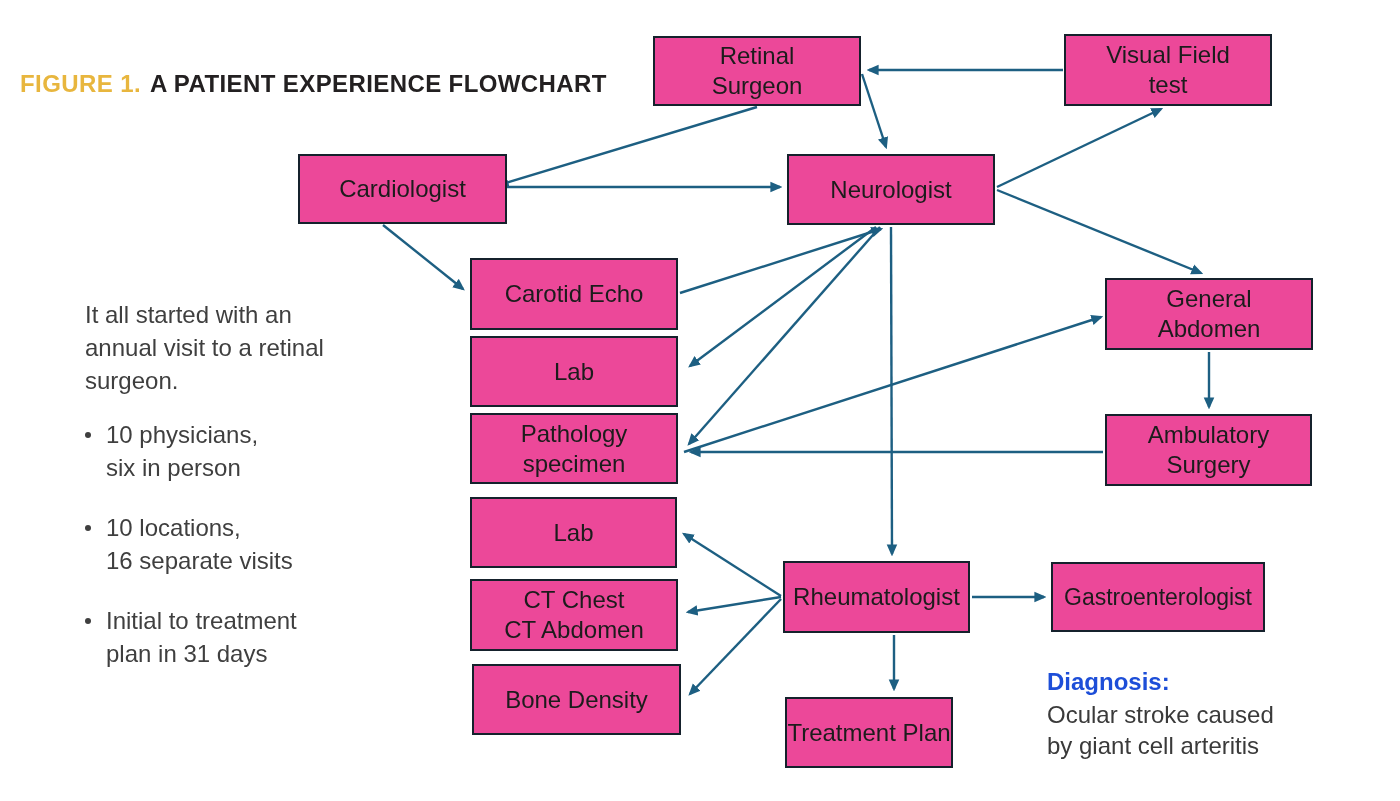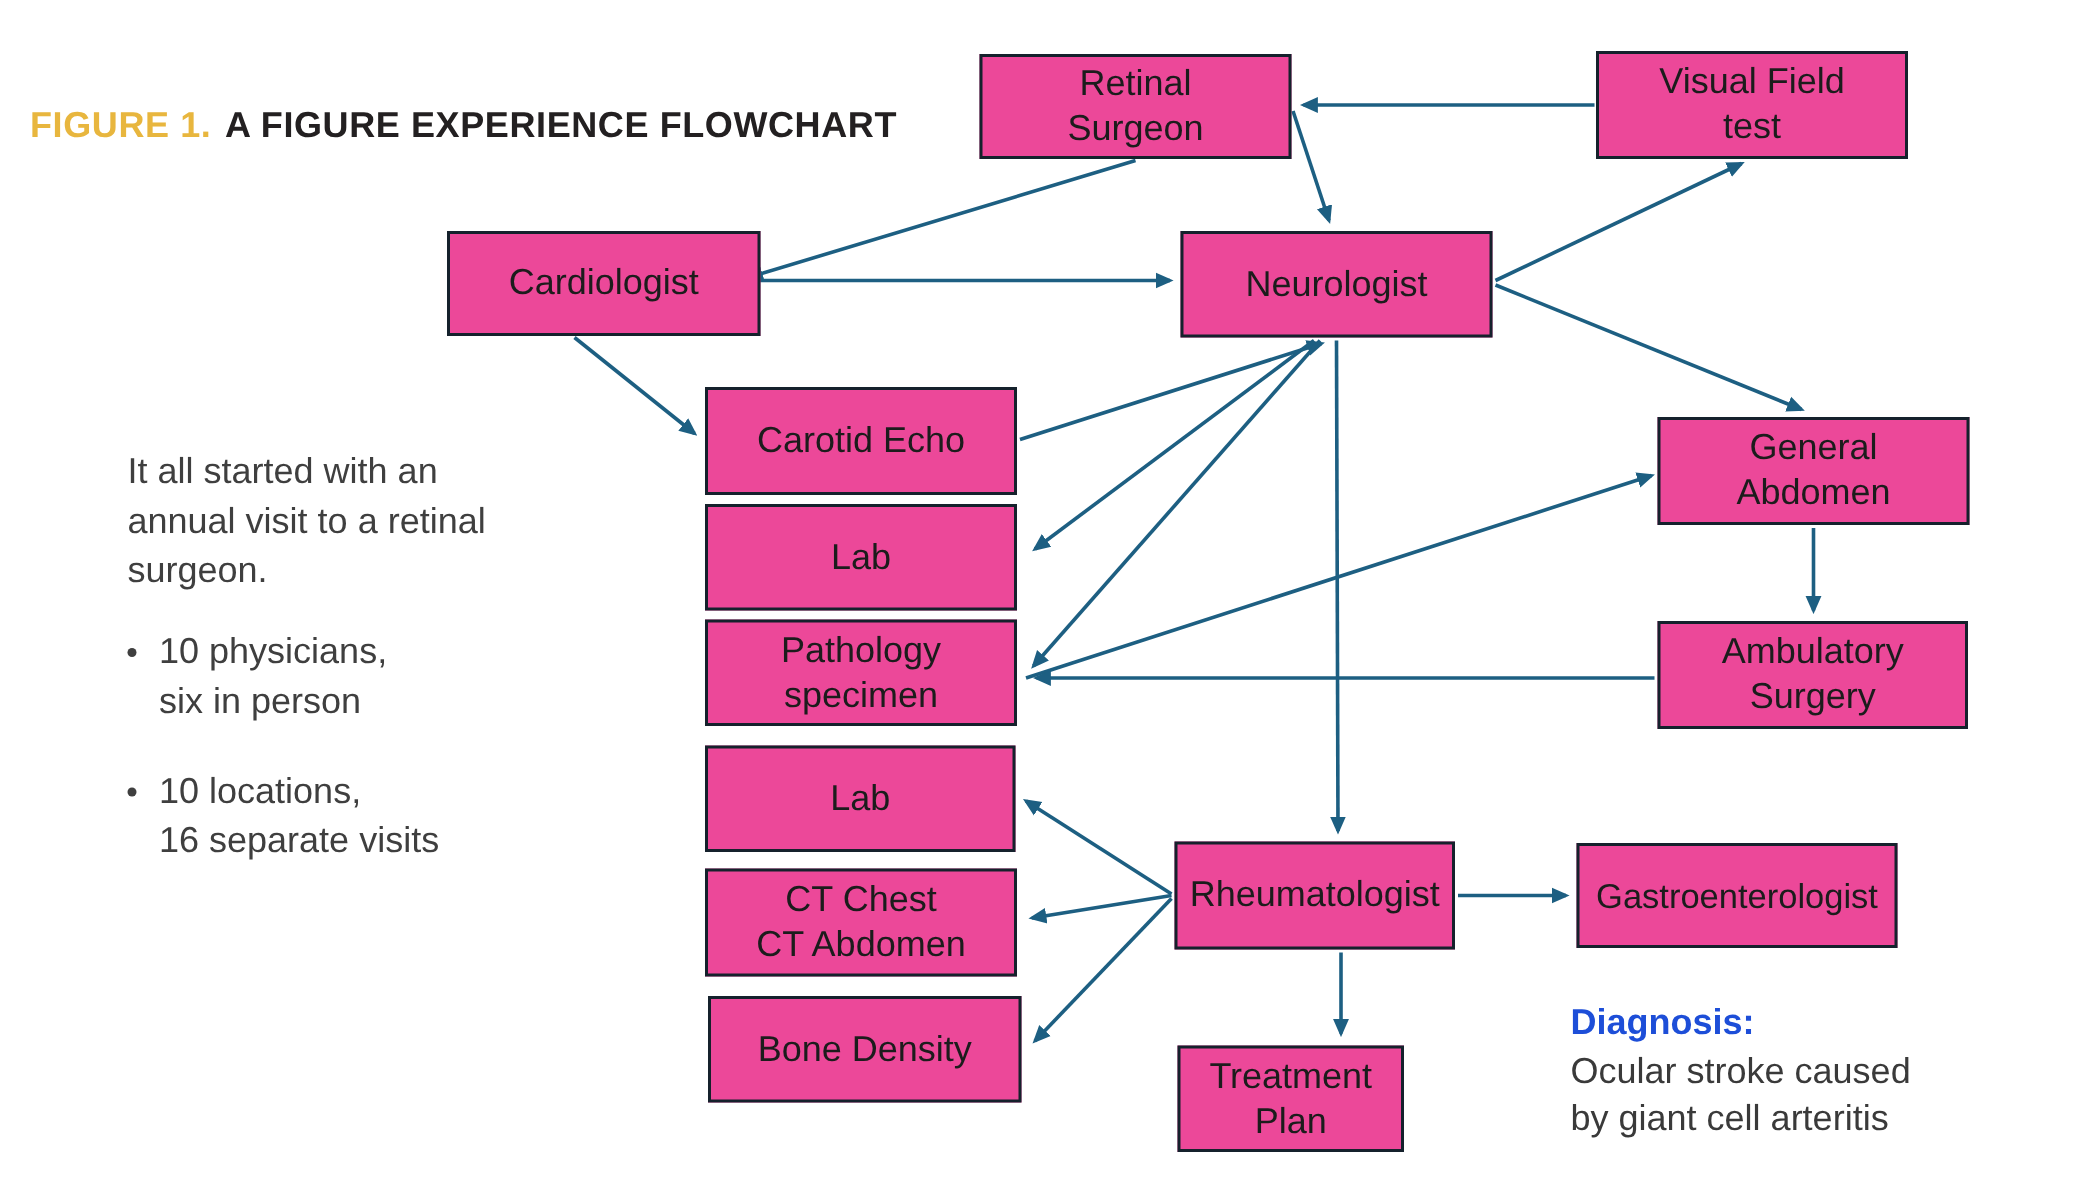--- a/index.html
+++ b/index.html
@@ -86,21 +86,21 @@
   .n-carotid-echo       { left: 470px;  top: 258px; width: 208px; height: 72px; }
   .n-lab-1              { left: 470px;  top: 336px; width: 208px; height: 71px; }
   .n-pathology          { left: 470px;  top: 413px; width: 208px; height: 71px; }
   .n-general-surgeon    { left: 1105px; top: 278px; width: 208px; height: 72px; }
   .n-ambulatory         { left: 1105px; top: 414px; width: 207px; height: 72px; }
   .n-lab-2              { left: 470px;  top: 497px; width: 207px; height: 71px; }
   .n-ct                 { left: 470px;  top: 579px; width: 208px; height: 72px; }
   .n-bone-density       { left: 472px;  top: 664px; width: 209px; height: 71px; }
   .n-rheumatologist     { left: 783px;  top: 561px; width: 187px; height: 72px; }
   .n-gastroenterologist { left: 1051px; top: 562px; width: 214px; height: 70px; font-size: 23px; }
-  .n-treatment-plan     { left: 785px;  top: 697px; width: 151px; height: 71px; }
+  .n-treatment-plan     { left: 785px;  top: 697px; width: 168px; height: 71px; }
 
   
   #edges {
     position: absolute;
     left: 0; top: 0;
     width: 1400px;
     height: 801px;
   }
   #edges line { stroke-width: 2.4px; fill: none; }
 
@@ -123,32 +123,34 @@
     color: #3a3a3a;
     white-space: pre-line;
   }
 </style>
 </head>
 <body>
 
 <div id="figure">
 
   <div class="title">
-    <span class="fig-label" style="color: rgb(232, 182, 62);">FIGURE 1.</span><span>A FIGURE EXPERIENCE FLOWCHART</span>
+    <span class="fig-label" style="color: rgb(232, 182, 62);">FIGURE 1.</span><span>A PATIENT EXPERIENCE FLOWCHART</span>
   </div>
 
   <div class="narrative">It all started with an
 annual visit to a retinal
 surgeon.</div>
 
   <ul class="bullets">
     <li>10 physicians,
 six in person</li>
     <li>10 locations,
 16 separate visits</li>
+    <li>Initial to treatment
+plan in 31 days</li>
   </ul>
 
   <svg id="edges" viewBox="0 0 1400 801" xmlns="http://www.w3.org/2000/svg">
     <defs>
       <marker id="arrow" viewBox="0 0 10 10" refX="8" refY="5" markerWidth="5" markerHeight="5" orient="auto-start-reverse">
         <path d="M 0 0.6 L 10 5 L 0 9.4 z" fill="#1d5f82"></path>
       </marker>
     </defs>
   <line x1="1063" y1="70" x2="869" y2="70" stroke="#1d5f82" marker-end="url(#arrow)"></line>
       <line x1="757" y1="107" x2="499" y2="185" stroke="#1d5f82" marker-end="url(#arrow)"></line>

